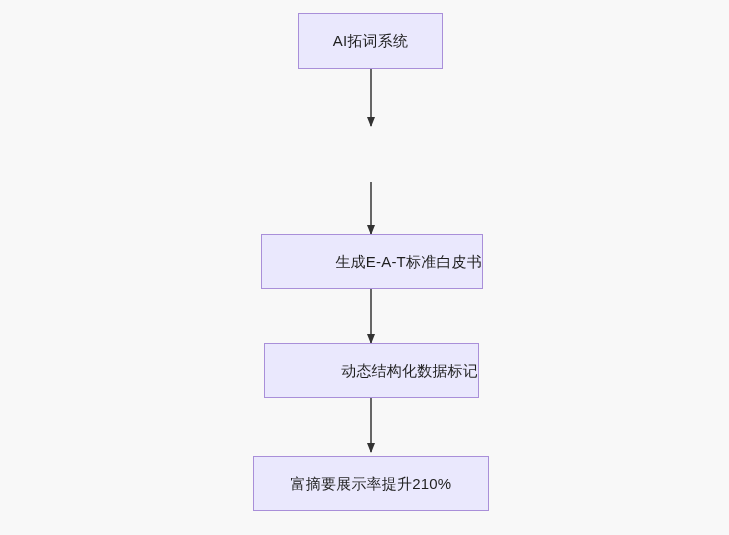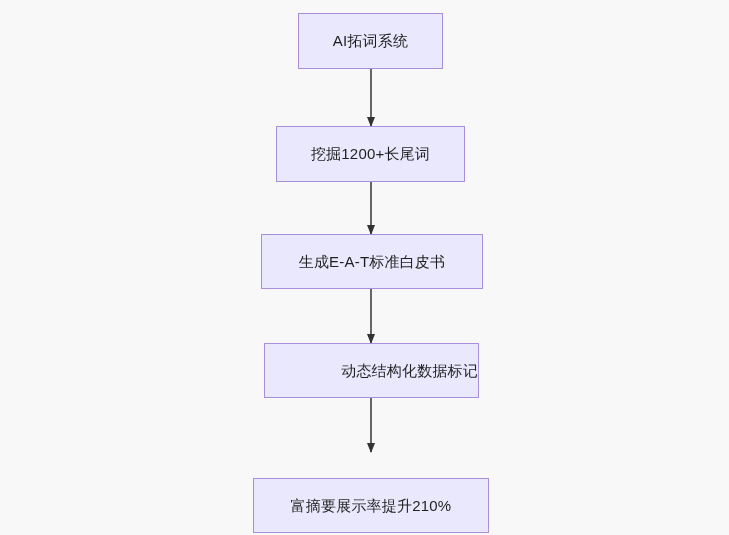--- a/index.html
+++ b/index.html
@@ -59,29 +59,26 @@
     <line x1="371" y1="69" x2="371" y2="126" stroke="#666666" stroke-width="2" marker-end="url(#arrowhead)"></line>
     <line x1="371" y1="182" x2="371" y2="234" stroke="#666666" stroke-width="2" marker-end="url(#arrowhead)"></line>
     <line x1="371" y1="289" x2="371" y2="343" stroke="#666666" stroke-width="2" marker-end="url(#arrowhead)"></line>
     <line x1="371" y1="398" x2="371" y2="452" stroke="#666666" stroke-width="2" marker-end="url(#arrowhead)"></line>
   </svg>
 
   <div class="node" style="left:298px; top:13px; width:145px; height:56px;">
     <span class="node-label">AI拓词系统</span>
   </div>
 
-  <div class="node" style="left:276px; top:126px; width:189px; height:56px;">
-    <span class="node-label">挖掘1200+长尾词</span>
-  </div>
 
-  <div class="node" style="left:261px; top:234px; width:222px; height:55px;">
+  <div class="node" style="left:261px; top:234px; width:222px; height:55px;justify-content:flex-end;">
     <span class="node-label">生成E-A-T标准白皮书</span>
   </div>
 
   <div class="node" style="left:264px; top:343px; width:215px; height:55px;justify-content:flex-end;">
     <span class="node-label">动态结构化数据标记</span>
   </div>
 
-  <div class="node" style="left:253px; top:478px; width:236px; height:55px;">
+  <div class="node" style="left:253px; top:456px; width:236px; height:55px;">
     <span class="node-label">富摘要展示率提升210%</span>
   </div>
 
 </div>
 
 </body></html>

